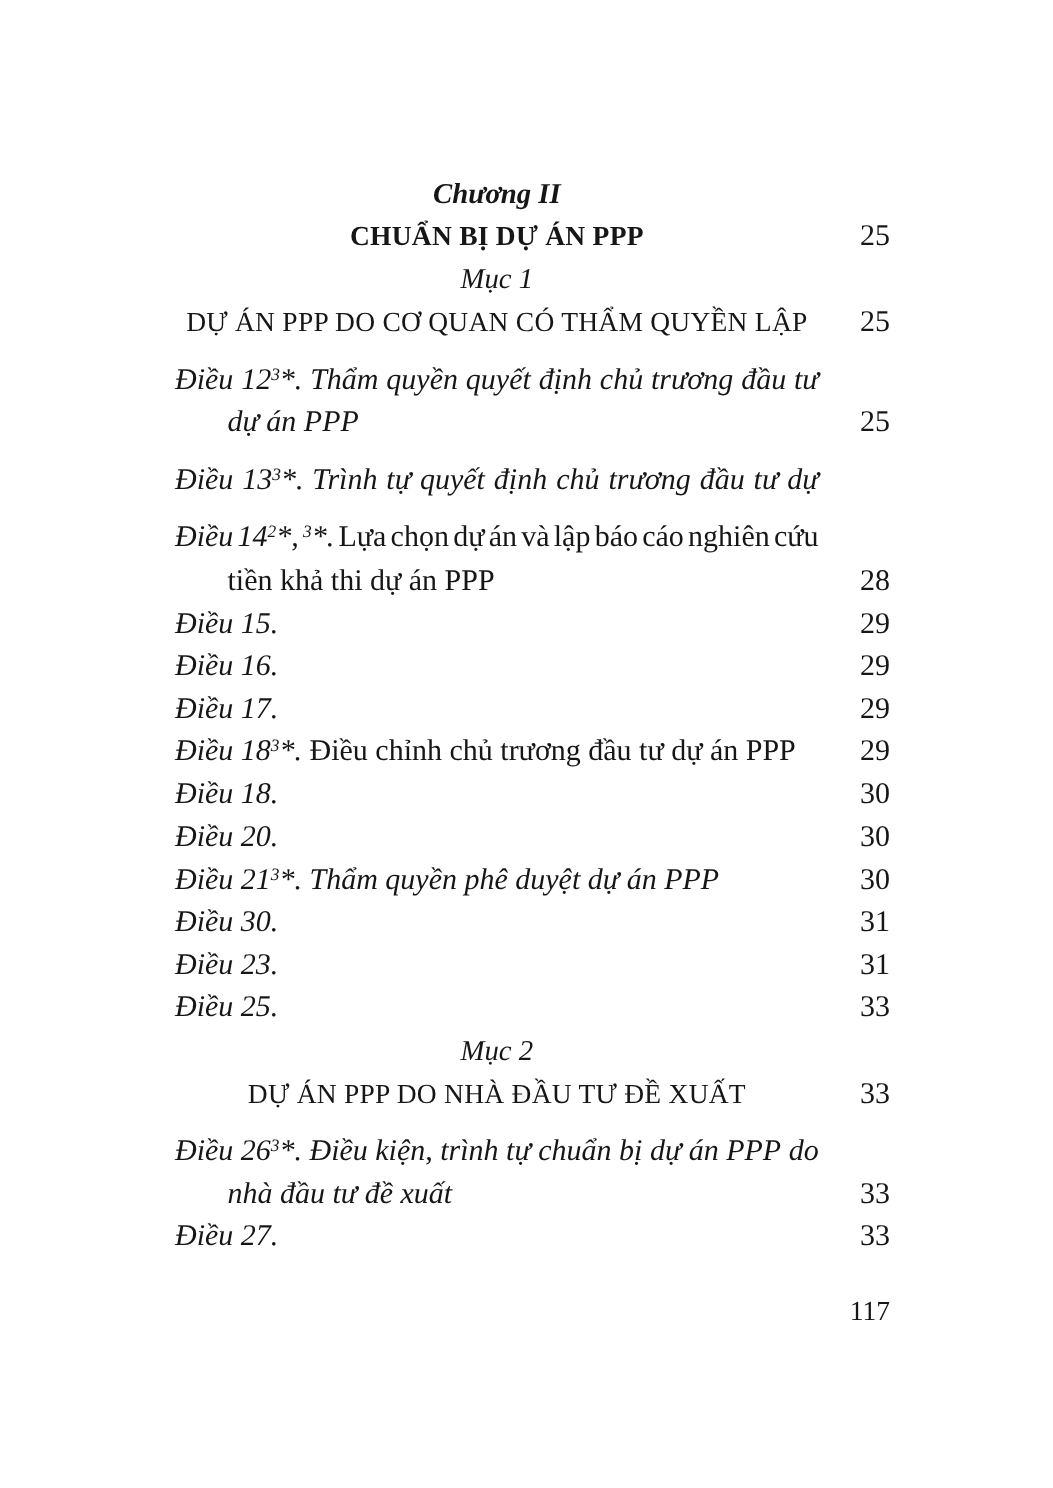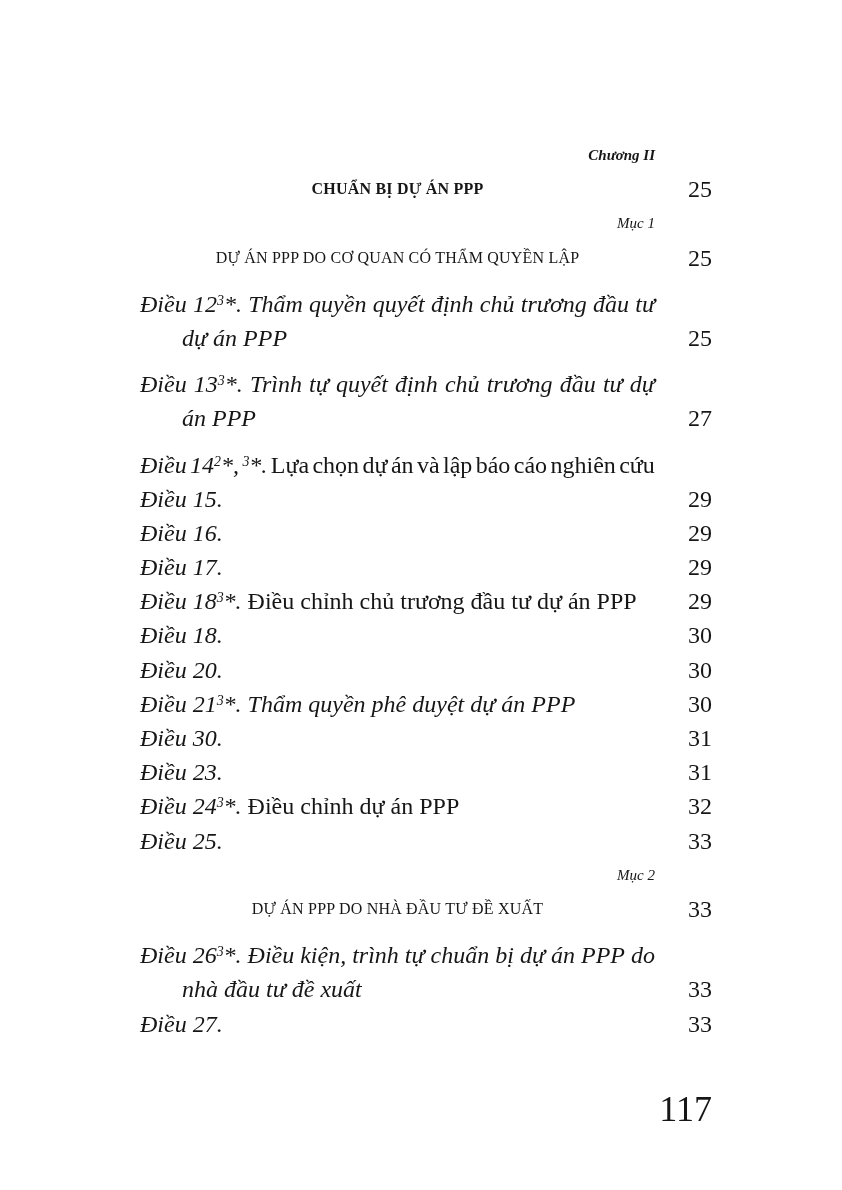--- a/index.html
+++ b/index.html
@@ -18,35 +18,35 @@
   .page{position:absolute;inset:0;}
   .toc{
     position:absolute;left:140px;top:138px;width:572px;
     font-size:24px;line-height:34.2px;
   }
   .line{height:34.2px;}
   .row{display:flex;width:572px;}
   .row > .etitle{white-space:nowrap;text-align:right;}
   .pg{margin-left:auto;white-space:nowrap;}
   .ctr{width:515px;text-align:center;}
-  .caps{font-size:16px;letter-spacing:0.2px;}
-  .lbl{font-style:italic;font-size:15px;text-align:right;}
+  .caps{font-size:22px;letter-spacing:0.2px;}
+  .lbl{font-style:italic;font-size:23px;}
   .bold{font-weight:bold;}
   .just{
     display:flex;justify-content:space-between;flex-wrap:nowrap;
     width:515px;
     margin-top:12px;
   }
   .just .w{white-space:nowrap;flex:0 0 auto;}
   .cont{padding-left:42px;white-space:nowrap;}
   .it{font-style:italic;}
   .sup{font-size:0.58em;vertical-align:0.52em;line-height:0;}
   .footer{
-    position:absolute;top:1092px;right:130px;
-    font-size:36px;line-height:34px;
+    position:absolute;top:1032px;right:130px;
+    font-size:22px;line-height:34px;
   }
 </style>
 </head>
 <body>
 
 <div class="page">
   <div class="toc">
     <div class="line ctr lbl bold">Chương II</div>
     <div class="line row">
       <span class="ctr caps bold">CHUẨN BỊ DỰ ÁN PPP</span>
@@ -80,38 +80,38 @@
           <span class="w"><span class="it">Trình</span></span>
           <span class="w"><span class="it">tự</span></span>
           <span class="w"><span class="it">quyết</span></span>
           <span class="w"><span class="it">định</span></span>
           <span class="w"><span class="it">chủ</span></span>
           <span class="w"><span class="it">trương</span></span>
           <span class="w"><span class="it">đầu</span></span>
           <span class="w"><span class="it">tư</span></span>
           <span class="w"><span class="it">dự</span></span>
         </div>
-        <div class="line row">
-          <span class="cont"><span class="it">án PPP</span></span>
-          <span class="pg">27</span>
-        </div>
         <div class="line just">
           <span class="w"><span class="it">Điều</span></span>
           <span class="w"><span class="it">14</span><span class="it sup">2</span><span class="it">*,</span></span>
           <span class="w"><span class="it sup">3</span><span class="it">*.</span></span>
           <span class="w"><span>Lựa</span></span>
           <span class="w"><span>chọn</span></span>
           <span class="w"><span>dự</span></span>
           <span class="w"><span>án</span></span>
           <span class="w"><span>và</span></span>
           <span class="w"><span>lập</span></span>
           <span class="w"><span>báo</span></span>
           <span class="w"><span>cáo</span></span>
           <span class="w"><span>nghiên</span></span>
           <span class="w"><span>cứu</span></span>
+        </div>
+        <div class="line row">
+          <span class="cont"><span>tiền khả thi dự án PPP</span></span>
+          <span class="pg">28</span>
         </div>
         <div class="line row">
           <span class="etitle"><span class="it">Điều 15.</span></span>
           <span class="pg">29</span>
         </div>
         <div class="line row">
           <span class="etitle"><span class="it">Điều 16.</span></span>
           <span class="pg">29</span>
         </div>
         <div class="line row">
@@ -134,24 +134,20 @@
           <span class="etitle"><span class="it">Điều 21</span><span class="it sup">3</span><span class="it">*. Thẩm quyền phê duyệt dự án PPP</span></span>
           <span class="pg">30</span>
         </div>
         <div class="line row">
           <span class="etitle"><span class="it">Điều 30.</span></span>
           <span class="pg">31</span>
         </div>
         <div class="line row">
           <span class="etitle"><span class="it">Điều 23.</span></span>
           <span class="pg">31</span>
-        </div>
-        <div class="line row">
-          <span class="etitle"><span class="it">Điều 24</span><span class="it sup">3</span><span class="it">*. </span><span>Điều chỉnh dự án PPP</span></span>
-          <span class="pg">32</span>
         </div>
         <div class="line row">
           <span class="etitle"><span class="it">Điều 25.</span></span>
           <span class="pg">33</span>
         </div>
         <div class="line ctr lbl">Mục 2</div>
         <div class="line row">
           <span class="ctr caps">DỰ ÁN PPP DO NHÀ ĐẦU TƯ ĐỀ XUẤT</span>
           <span class="pg">33</span>
         </div>

